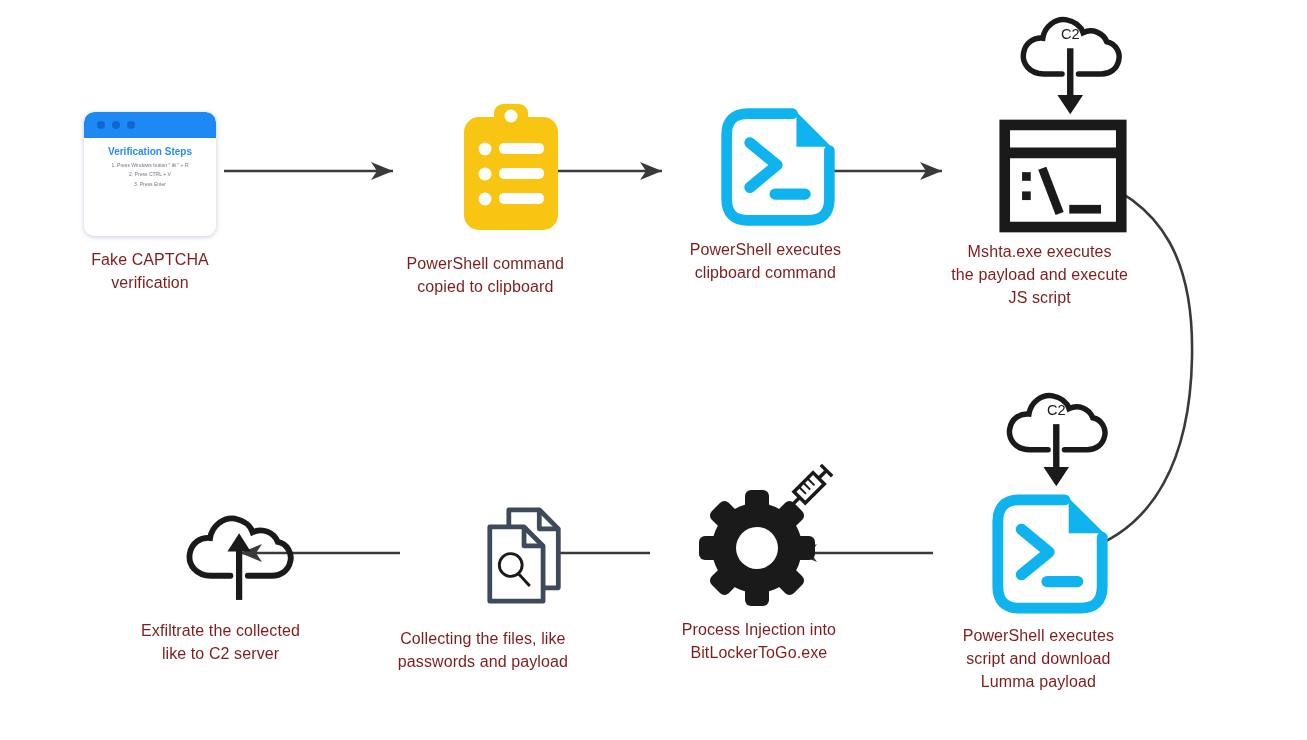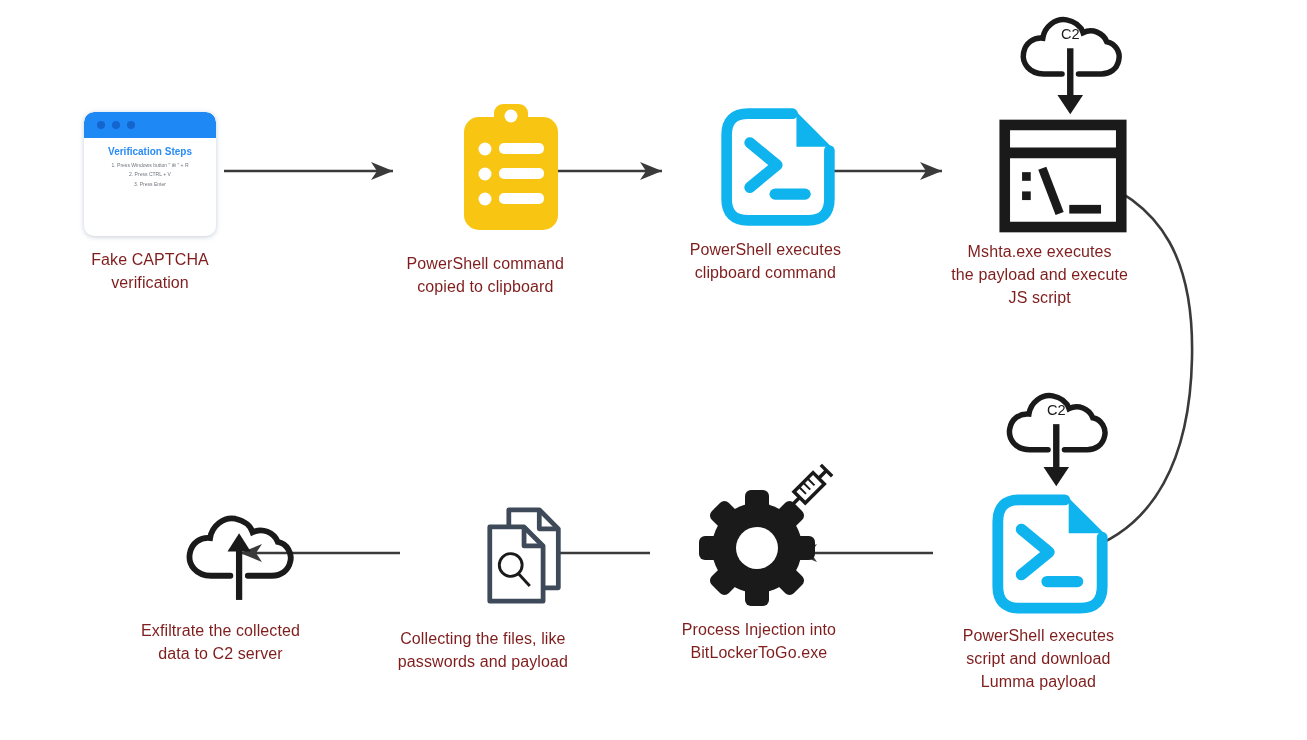--- a/index.html
+++ b/index.html
@@ -180,16 +180,16 @@
 passwords and payload</div>
   </div>
 
   <div class="node icon-wrap" style="left:62px;top:506px;width:238px;">
     <svg width="116" height="97" viewBox="0 0 120 100">
       <path d="M 28 72 C 12 72 4 60 6 49 C 8 38 17 32 27 33 C 29 20 41 11 53 13 C 63 15 69 21 71 27 C 81 22 93 27 97 37 C 107 39 112 49 110 57 C 108 67 100 72 91 72 L 66 72 M 48 72 L 28 72" fill="none" stroke="#1a1a1a" stroke-width="6" stroke-linecap="round"></path>
       <line x1="57" y1="44" x2="57" y2="97" stroke="#1a1a1a" stroke-width="6.5"></line>
       <polygon points="57,28 45,47 69,47" fill="#1a1a1a"></polygon>
     </svg>
     <div class="caption" style="margin-top:16px;">Exfiltrate the collected
-data to C2 server</div>
+like to C2 server</div>
   </div>
 
 </div>
 
 </body></html>

